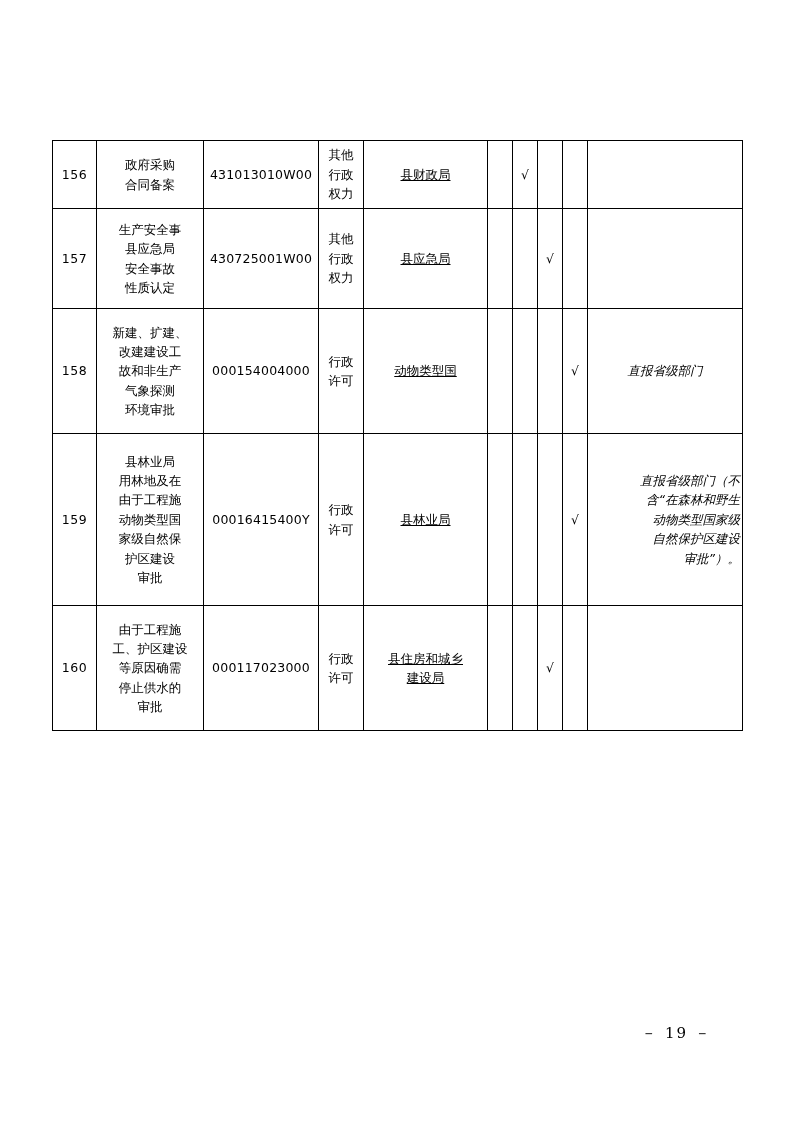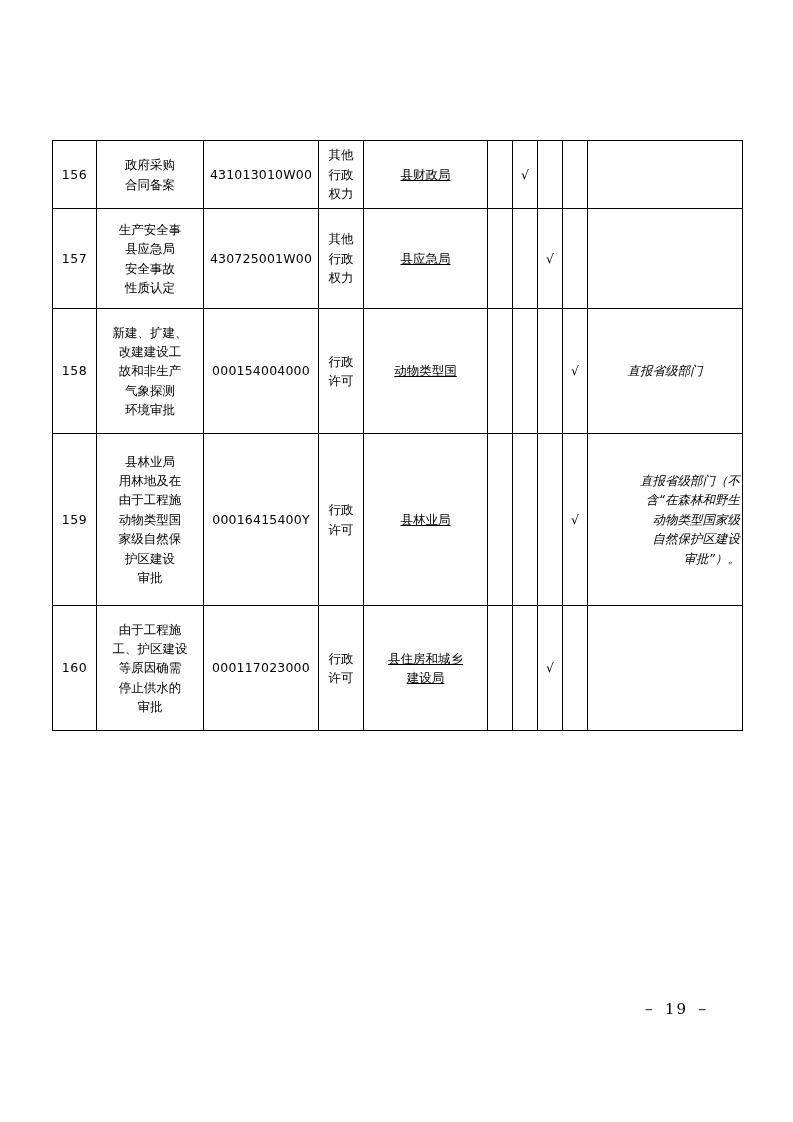--- a/index.html
+++ b/index.html
@@ -87,21 +87,21 @@
   td.note.just {
     text-align: right;
     margin-left: 40px;
   }
   .cell-lines span {
     display: block;
   }
   .page-number {
     position: absolute;
     left: 0;
-    top: 1000px;
+    top: 1024px;
     width: 793px;
     text-align: center;
     font-size: 15px;
     font-family: "DejaVu Serif", "Liberation Serif", serif;
     letter-spacing: 2px;
     padding-left: 560px;
     box-sizing: border-box;
   }
 </style>
 </head>

